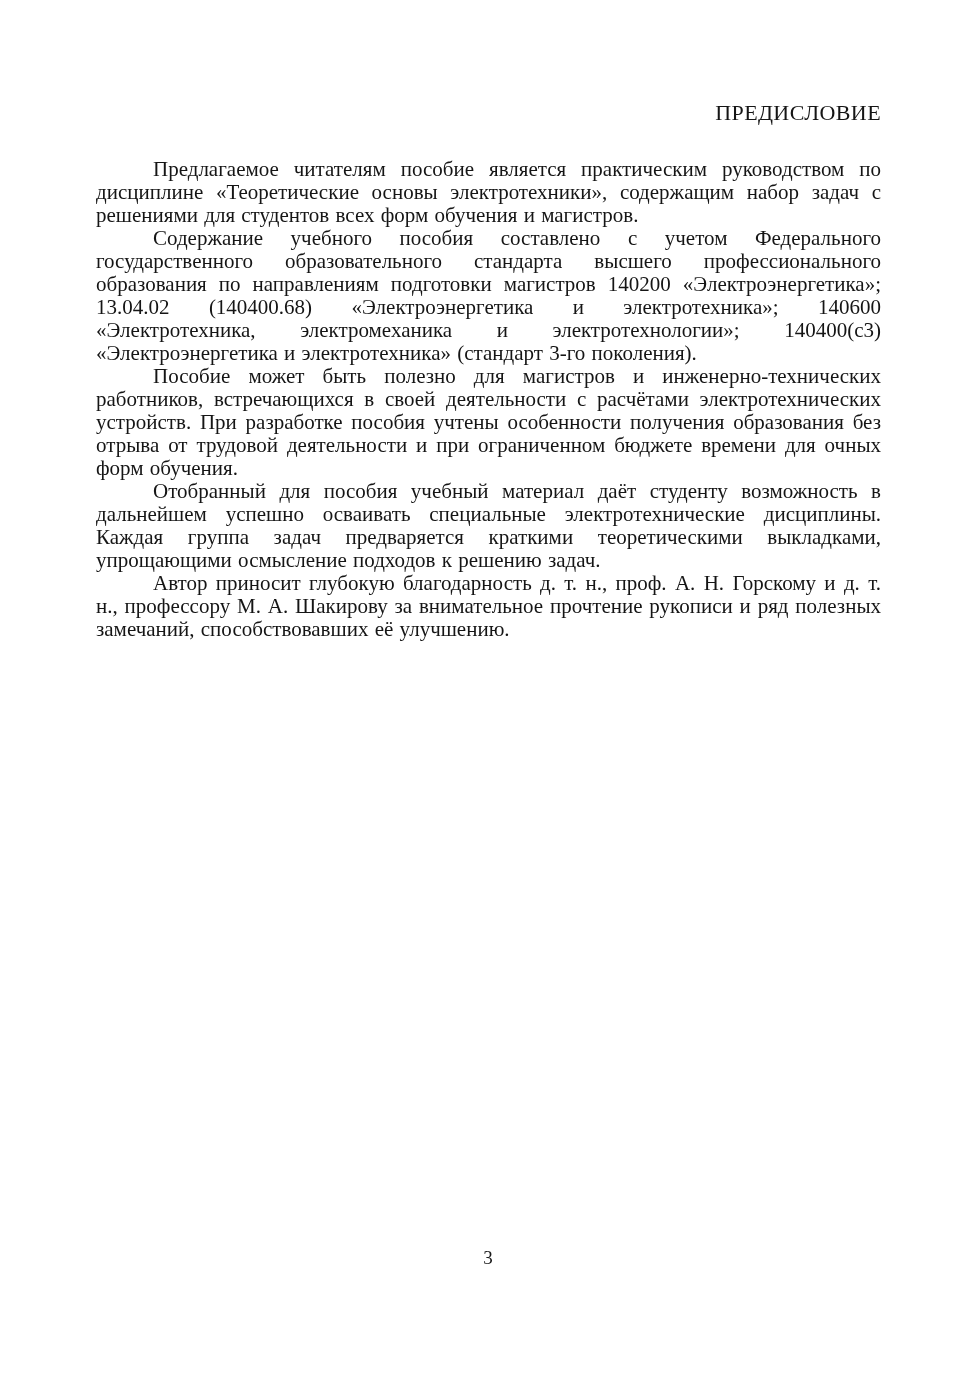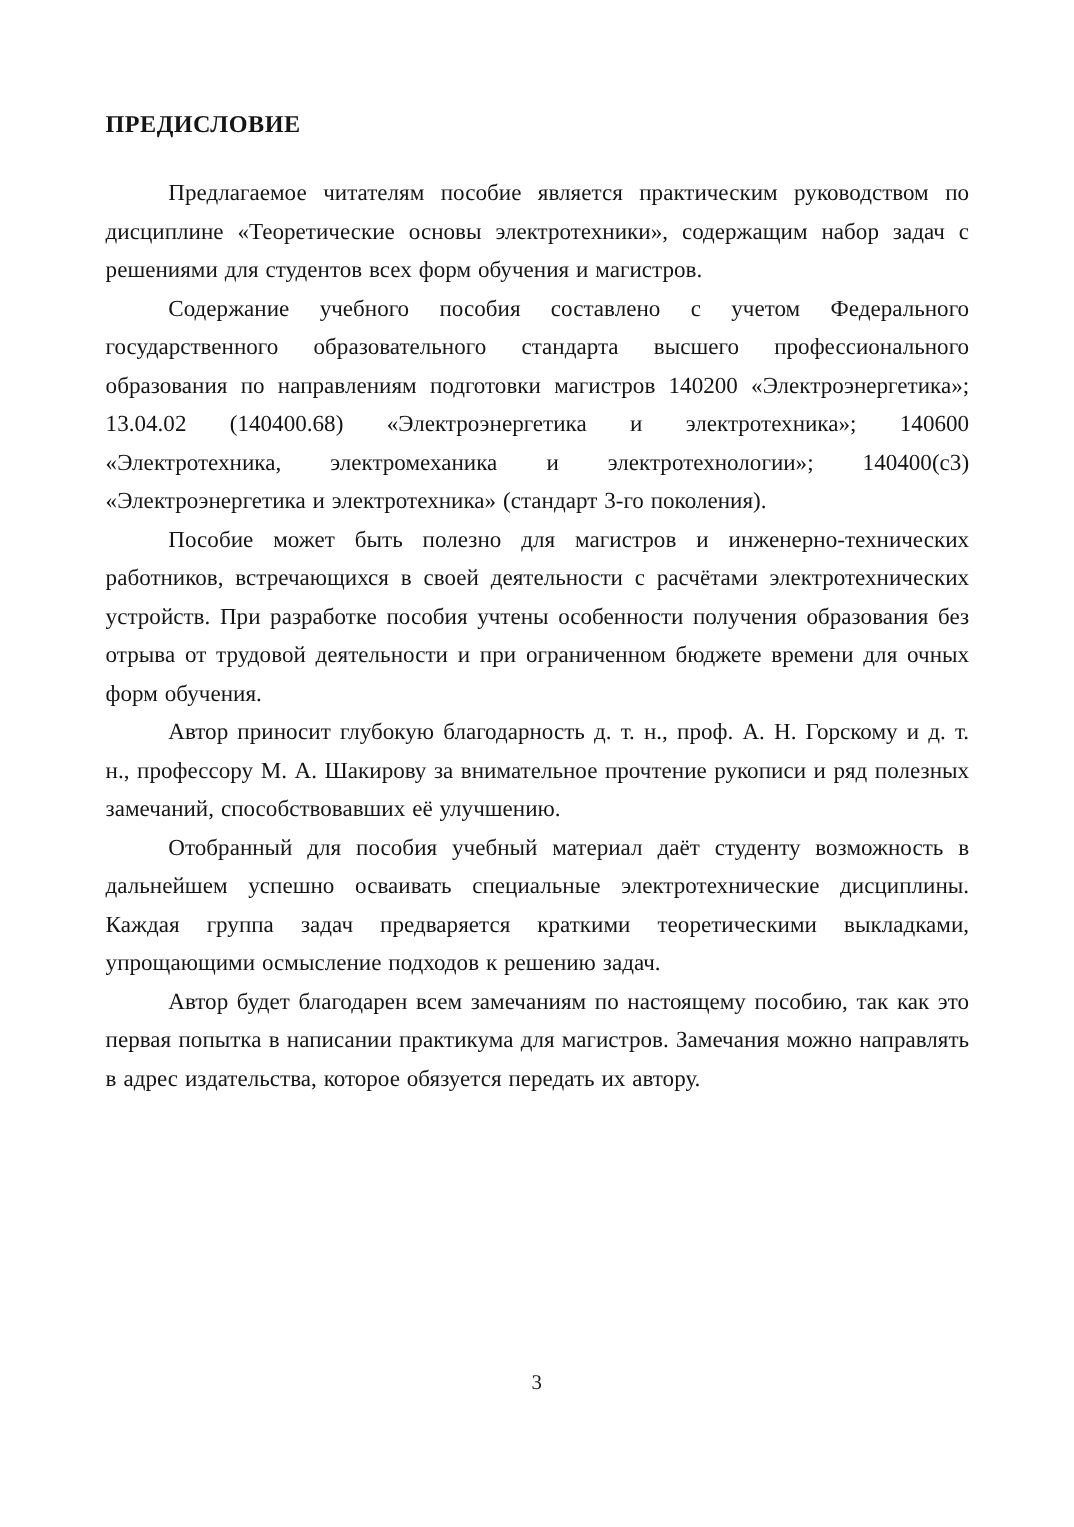--- a/index.html
+++ b/index.html
@@ -14,30 +14,30 @@
     margin: 0 auto;
     background: #ffffff;
     box-sizing: border-box;
     padding: 101px 95px 0 96px;
     font-family: "Liberation Serif", "DejaVu Serif", serif;
     color: #151515;
     overflow: hidden;
   }
   .doc-title {
     margin: 0 0 33px 0;
-    text-align: left;
+    text-align: right;
     font-size: 22px;
     line-height: 24px;
-    font-weight: bold;
+    font-weight: normal;
     letter-spacing: 0.4px;
   }
   .doc-body p {
     margin: 0;
     font-size: 21px;
-    line-height: 35px;
+    line-height: 23px;
     text-align: justify;
     text-indent: 57px;
     word-spacing: 1px;
   }
   .page-number {
     position: absolute;
     left: 0;
     right: 0;
     top: 1246px;
     text-align: center;
@@ -49,19 +49,18 @@
 </head>
 <body>
 
 <div class="page">
   <h1 class="doc-title">ПРЕДИСЛОВИЕ</h1>
 
   <div class="doc-body">
     <p>Предлагаемое читателям пособие является практическим руководством по дисциплине «Теоретические основы электротехники», содержащим набор задач с решениями для студентов всех форм обучения и магистров.</p>
     <p>Содержание учебного пособия составлено с учетом Федерального государственного образовательного стандарта высшего профессионального образования по направлениям подготовки магистров 140200 «Электро­энергетика»; 13.04.02 (140400.68) «Электроэнергетика и электротехника»; 140600 «Электротехника, электромеханика и электротехнологии»; 140400(с3) «Электроэнергетика и электротехника» (стандарт 3-го поколения).</p>
     <p>Пособие может быть полезно для магистров и инженерно-технических работников, встречающихся в своей деятельности с расчётами электротехнических устройств. При разработке пособия учтены особенности получения образования без отрыва от трудовой деятельности и при ограниченном бюджете времени для очных форм обучения.</p>
+    <p>Отобранный для пособия учебный материал даёт студенту возможность в дальнейшем успешно осваивать специальные электротехнические дисциплины. Каждая группа задач предваряется краткими теоретическими выкладками, упрощающими осмысление подходов к решению задач.</p>
     <p>Автор приносит глубокую благодарность д. т. н., проф. А. Н. Горскому и д. т. н., профессору М. А. Шакирову за внимательное прочтение рукописи и ряд полезных замечаний, способствовавших её улучшению.</p>
-    <p>Отобранный для пособия учебный материал даёт студенту возможность в дальнейшем успешно осваивать специальные электротехнические дисциплины. Каждая группа задач предваряется краткими теоретическими выкладками, упрощающими осмысление подходов к решению задач.</p>
-    <p>Автор будет благодарен всем замечаниям по настоящему пособию, так как это первая попытка в написании практикума для магистров. Замечания можно направлять в адрес издательства, которое обязуется передать их автору.</p>
   </div>
 
   <div class="page-number">3</div>
 </div>
 
 </body></html>

